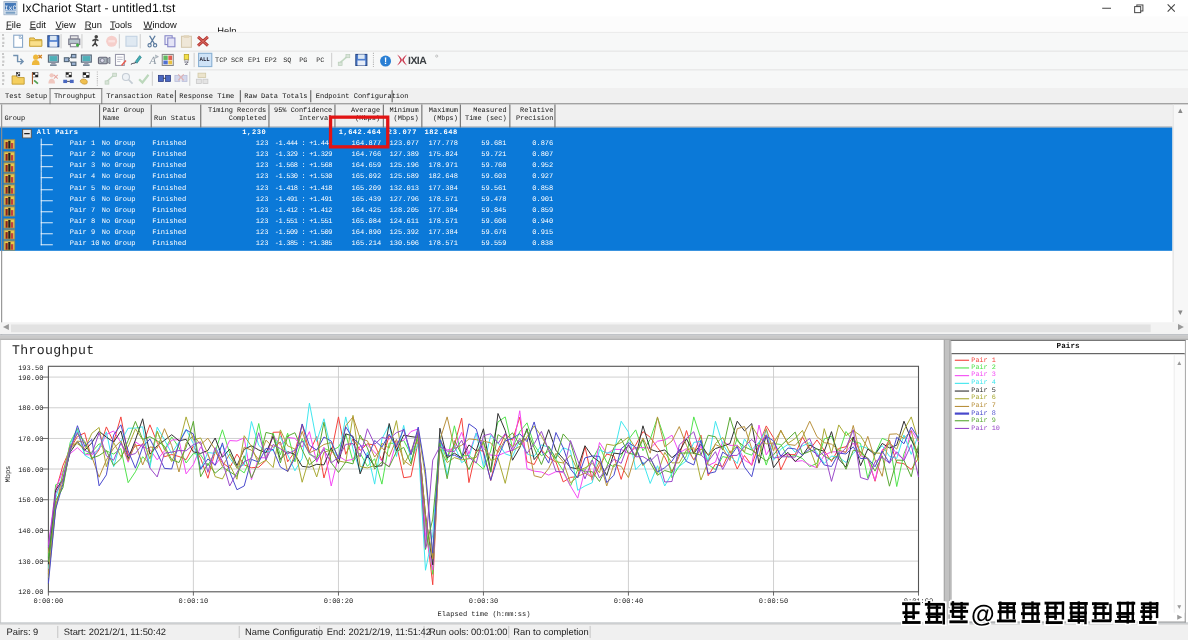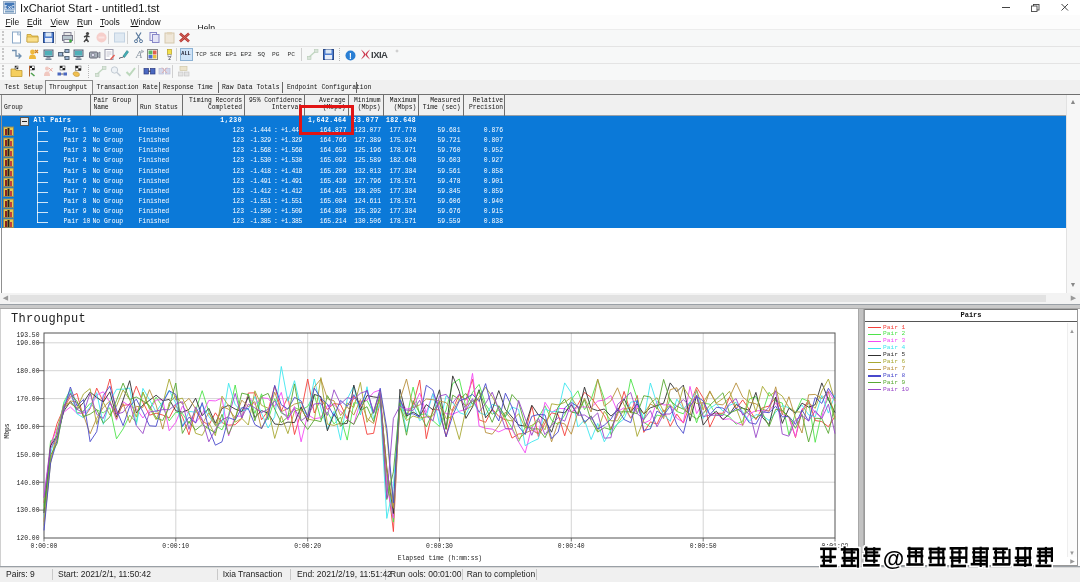--- a/index.html
+++ b/index.html
@@ -566,21 +566,21 @@
 <div class="ab" style="left:0;top:566px;width:1080px;height:1px;background:#9aa0a6;"></div>
 <div class="ab" style="left:0;top:567px;width:1080px;height:15px;background:#f0f0f0;border-top:1px solid #d8d8d8;"></div>
 <div class="ab" style="left:51.8px;top:569px;width:1px;height:11px;background:#c9c9c9;"></div>
 <div class="ab" style="left:216.7px;top:569px;width:1px;height:11px;background:#c9c9c9;"></div>
 <div class="ab" style="left:290.3px;top:569px;width:1px;height:11px;background:#c9c9c9;"></div>
 <div class="ab" style="left:384.6px;top:569px;width:1px;height:11px;background:#c9c9c9;"></div>
 <div class="ab" style="left:461.6px;top:569px;width:1px;height:11px;background:#c9c9c9;"></div>
 <div class="ab" style="left:536.3px;top:569px;width:1px;height:11px;background:#c9c9c9;"></div>
 <div class="ab" style="left:6px;top:567px;height:15px;line-height:15px;font-size:8.5px;color:#222;">Pairs: 9</div>
 <div class="ab" style="left:58px;top:567px;height:15px;line-height:15px;font-size:8.5px;color:#222;">Start: 2021/2/1, 11:50:42</div>
-<div class="ab" style="left:222.7px;top:567px;height:15px;line-height:15px;font-size:8.5px;color:#222;">Ixia Transaction</div>
+<div class="ab" style="left:222.7px;top:567px;height:15px;line-height:15px;font-size:8.5px;color:#222;">Name Configuratio</div>
 <div class="ab" style="left:297px;top:567px;height:15px;line-height:15px;font-size:8.5px;color:#222;">End: 2021/2/19, 11:51:42</div>
 <div class="ab" style="left:390px;top:567px;height:15px;line-height:15px;font-size:8.5px;color:#222;">Run ools: 00:01:00</div>
 <div class="ab" style="left:466.7px;top:567px;height:15px;line-height:15px;font-size:8.5px;color:#222;">Ran to completion</div>
 <svg class="ab" style="left:819px;top:545px;z-index:40" width="240" height="26" viewBox="0 0 240 26">
     <rect x="-0.4" y="1.0" width="19.5" height="5.6" fill="#ffffff"></rect>
     <rect x="-0.1" y="9.2" width="18.5" height="5.6" fill="#ffffff"></rect>
     <rect x="-0.3" y="18.1" width="19.7" height="5.6" fill="#ffffff"></rect>
     <rect x="1.3" y="13.1" width="13.0" height="5.2" fill="#ffffff"></rect>
     <rect x="2.3" y="3.1" width="5.2" height="19.7" fill="#ffffff"></rect>
     <rect x="8.9" y="1.9" width="5.2" height="17.7" fill="#ffffff"></rect>

